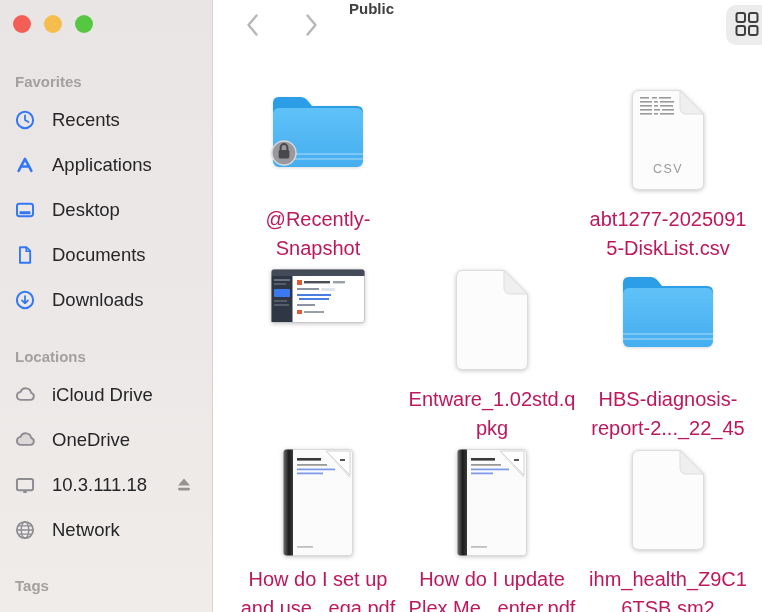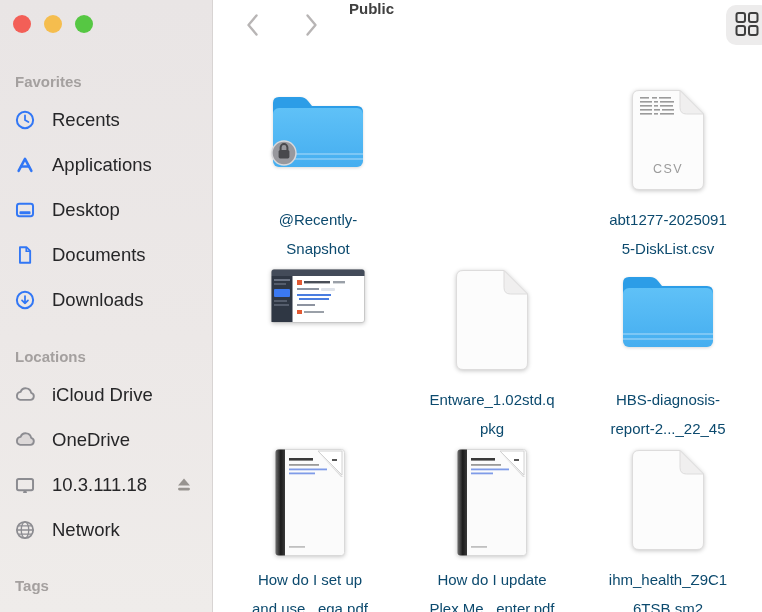--- a/index.html
+++ b/index.html
@@ -40,21 +40,21 @@
   }
   
   .cell{position:absolute;width:176px;height:164px;}
   .iconbox{height:112px;display:flex;align-items:flex-start;justify-content:center;}
   .icon-shadow{filter:drop-shadow(0 1.5px 2px rgba(0,0,0,0.22));}
   .folder-shadow{filter:drop-shadow(0 1px 1.5px rgba(0,0,0,0.15));}
   .mb-doc{margin-bottom:8px;}
   .mb-folder{margin-bottom:12px;}
   .mb-png{margin-bottom:24px;}
   .mb-book{margin-bottom:6px;}
-  .flabel{margin-top:4px;text-align:center;font-size:15px;line-height:29px;color:#0c4a6e;}
+  .flabel{margin-top:4px;text-align:center;font-size:20px;line-height:29px;color:#be185d;}
   .flabel span{display:block;white-space:nowrap;}
 </style>
 </head>
 <body>
 
 <div class="window">
 
   <aside class="sidebar">
     <div class="traffic">
       <span class="tl red"></span>
@@ -302,21 +302,21 @@
         <rect x="6" y="64" width="90" height="2" fill="rgba(255,255,255,0.28)"></rect>
         <rect x="6" y="69" width="90" height="2" fill="rgba(255,255,255,0.28)"></rect>
       </svg>
     </div>
     <div class="flabel">
       <span>HBS-diagnosis-</span>
         <span>report-2..._22_45</span>
     </div>
   </div>
 
-  <div class="cell" style="left:222px;top:449px">
+  <div class="cell" style="left:230px;top:449px">
     <div class="iconbox">
       <svg class="icon-shadow mb-book" width="70" height="107" viewBox="0 0 70 107">
         <defs>
             <linearGradient id="spine1" x1="0" y1="0" x2="1" y2="0">
               <stop offset="0" stop-color="#6e6e6e"></stop>
               <stop offset="0.55" stop-color="#1c1c1c"></stop>
               <stop offset="1" stop-color="#3a3a3a"></stop>
             </linearGradient>
           </defs>
         <rect x="0.5" y="0.5" width="69" height="106" rx="3" fill="#fbfbfb" stroke="#d9d9d9"></rect>

